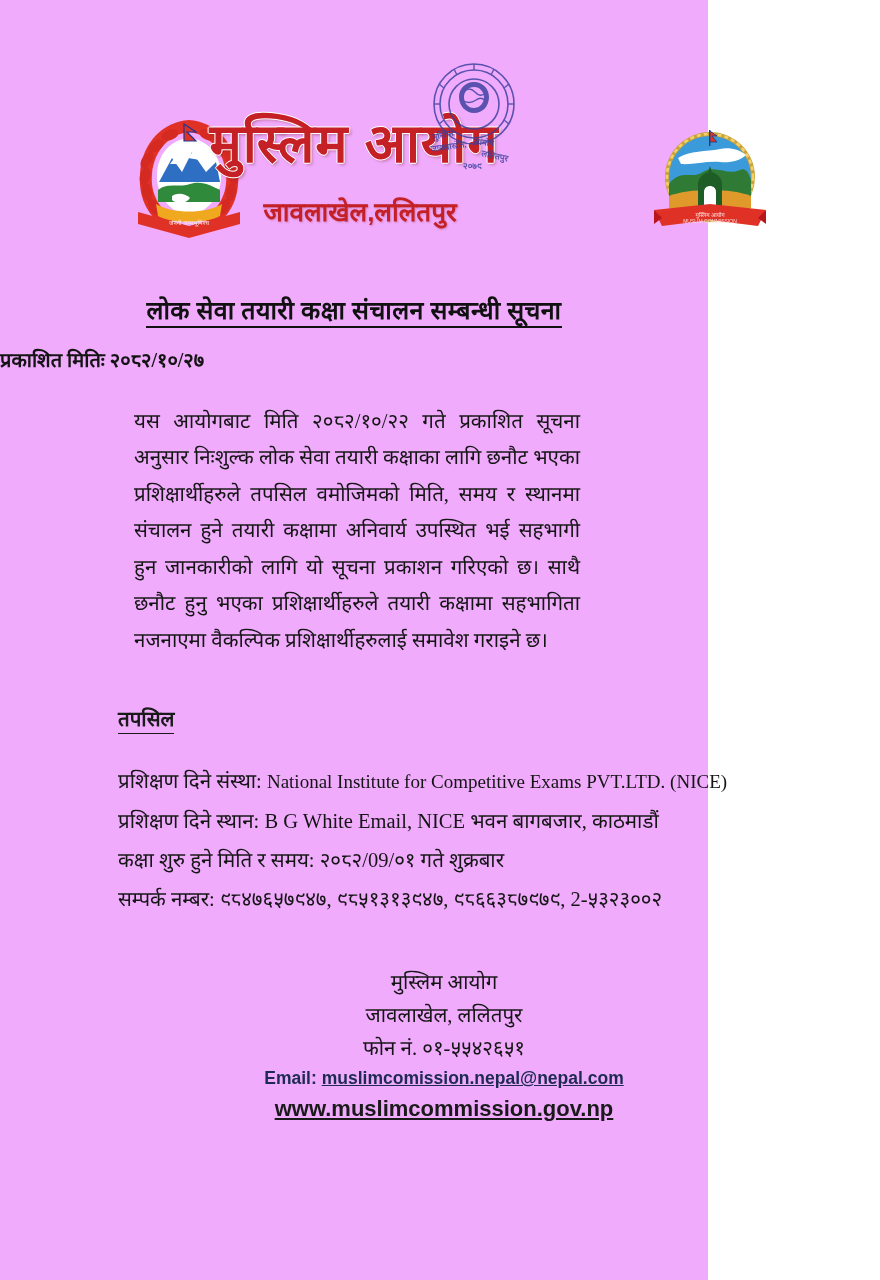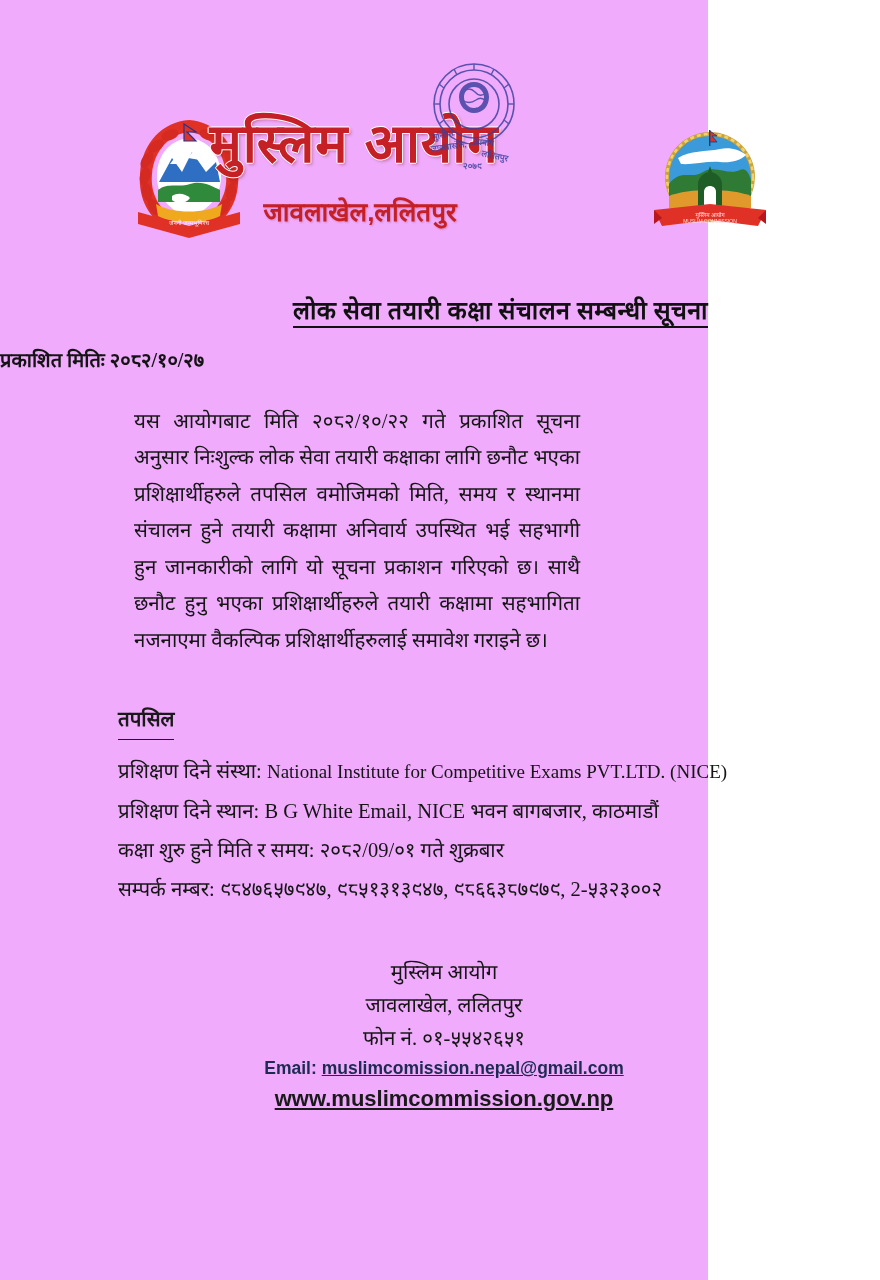--- a/index.html
+++ b/index.html
@@ -79,21 +79,21 @@
     left: 415px;
     top: 52px;
     width: 118px;
     height: 122px;
     opacity: .82;
   }
 
   
   .doc-title {
     margin-top: 42px;
-    text-align: right;
+    text-align: center;
     font-size: 25px;
     font-weight: 700;
     color: #111;
     letter-spacing: .4px;
   }
   .doc-title span {
     border-bottom: 2px solid #111;
     padding-bottom: 2px;
   }
   .pub-date {
@@ -113,24 +113,24 @@
     color: #151515;
   }
   .body-block p { margin: 16px; }
 
   .tapasil-heading {
     margin: 30px 0 4px 118px;
     font-size: 20.5px;
     font-weight: 600;
     display: inline-block;
     border-bottom: 1.6px solid #1a1a1a;
-    padding-bottom: 7px;
+    padding-bottom: 1px;
   }
   .detail-list {
-    margin: 8px 112px 0 118px;
+    margin: 24px 112px 0 118px;
     list-style: none;
     padding: 0;
   }
   .detail-list li {
     font-size: 20.5px;
     line-height: 1.92;
     color: #151515;
     white-space: nowrap;
   }
   .detail-list .lbl { font-weight: 500; }
@@ -322,20 +322,20 @@
     </li>
   </ul>
 
   
   <div class="signature">
     <div class="sig-line">मुस्लिम आयोग</div>
     <div class="sig-line">जावलाखेल, ललितपुर</div>
     <div class="sig-line">फोन नं. ०१-५५४२६५१</div>
     <div class="sig-contact">
       <span>Email:</span>
-      <a class="link" href="#" style="color:inherit;">muslimcomission.nepal@gmail.com</a>
+      <a class="link" href="#" style="color:inherit;">muslimcomission.nepal@nepal.com</a>
     </div>
     <div>
       <a class="sig-web" href="#" style="color:inherit;">www.muslimcommission.gov.np</a>
     </div>
   </div>
 
 </div>
 
 </body></html>

